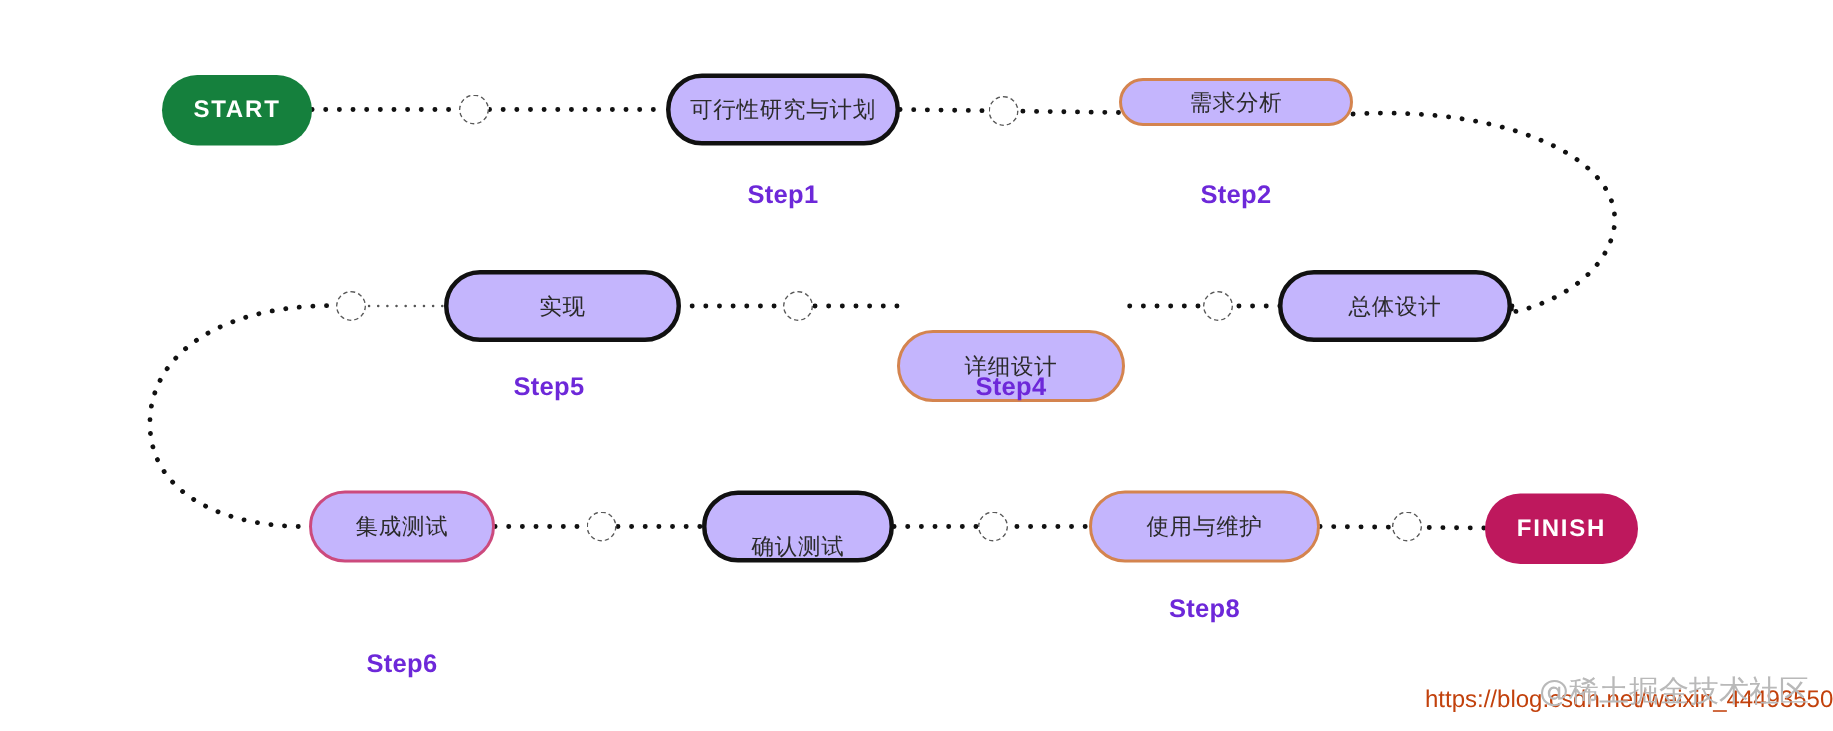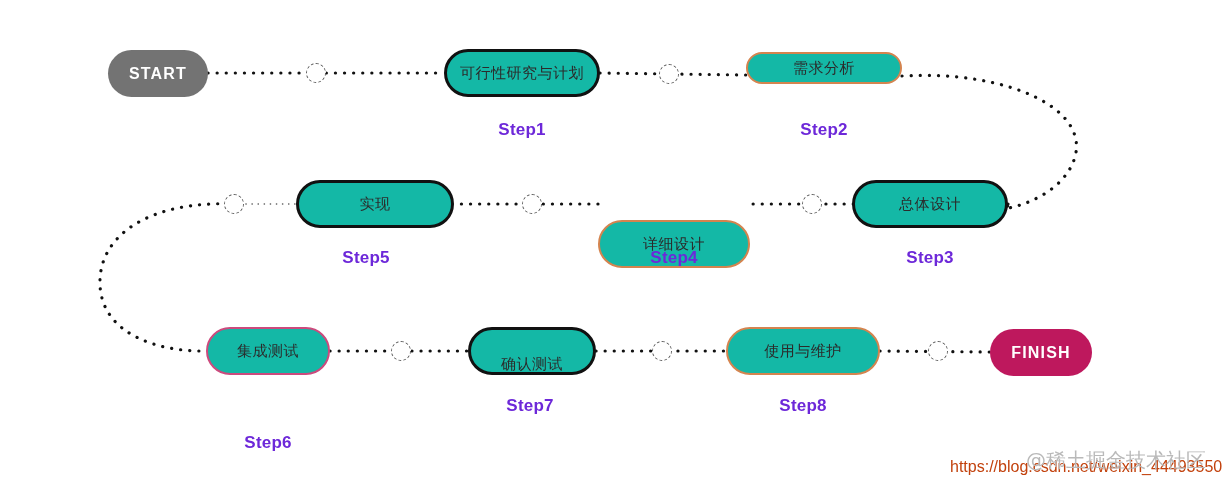--- a/index.html
+++ b/index.html
@@ -26,41 +26,41 @@
     pointer-events: none;
   }
 
   .node {
     position: absolute;
     box-sizing: border-box;
     display: flex;
     align-items: center;
     justify-content: center;
     border-radius: 999px;
-    background: #14b8a6;
+    background: #c4b5fd;
     z-index: 4;
   }
   .node .node-label {
     font-size: 15px;
     color: #2b2b2b;
     letter-spacing: 0.5px;
     font-family: "DejaVu Sans", "Liberation Sans", sans-serif;
     line-height: 1;
     white-space: nowrap;
   }
 
   .node.terminal .node-label {
     font-weight: bold;
     color: #ffffff;
     font-size: 16px;
     letter-spacing: 1.2px;
     font-family: "Liberation Sans", sans-serif;
   }
   .node.start {
-    background: #737373;
+    background: #15803d;
     border: none;
     text-align: right;
   }
   .node.finish {
     background: #be185d;
     border: none;
   }
 
   .node.outline-dark   { border: 3px solid #111111; }
   .node.outline-orange { border: 2px solid #d4844f; }
@@ -156,21 +156,20 @@
   <div class="marker" style="left:659px; top:64px;"></div>
 
   <div class="node outline-orange" style="left:746px; top:52px; width:156px; height:32px;">
     <span class="node-label">需求分析</span>
   </div>
   <div class="step-caption" style="left:744px; top:120px; width:160px;">Step2</div>
 
   <div class="node outline-dark" style="left:852px; top:180px; width:156px; height:48px;">
     <span class="node-label">总体设计</span>
   </div>
-  <div class="step-caption" style="left:850px; top:248px; width:160px;">Step3</div>
 
   <div class="marker" style="left:802px; top:194px;"></div>
 
   <div class="node outline-orange" style="left:598px; top:180px; width:152px; height:48px;margin-top:40px;">
     <span class="node-label">详细设计</span>
   </div>
   <div class="step-caption" style="left:594px; top:248px; width:160px;">Step4</div>
 
   <div class="marker" style="left:522px; top:194px;"></div>
 
@@ -184,21 +183,20 @@
   <div class="node outline-pink" style="left:206px; top:327px; width:124px; height:48px;">
     <span class="node-label">集成测试</span>
   </div>
   <div class="step-caption" style="left:188px; top:396px; width:160px;margin-top:37px;">Step6</div>
 
   <div class="marker" style="left:391px; top:341px;"></div>
 
   <div class="node outline-dark" style="left:468px; top:327px; width:128px; height:48px;align-items:flex-end;">
     <span class="node-label">确认测试</span>
   </div>
-  <div class="step-caption" style="left:450px; top:396px; width:160px;">Step7</div>
 
   <div class="marker" style="left:652px; top:341px;"></div>
 
   <div class="node outline-orange" style="left:726px; top:327px; width:154px; height:48px;">
     <span class="node-label">使用与维护</span>
   </div>
   <div class="step-caption" style="left:723px; top:396px; width:160px;">Step8</div>
 
   <div class="marker" style="left:928px; top:341px;"></div>
 

